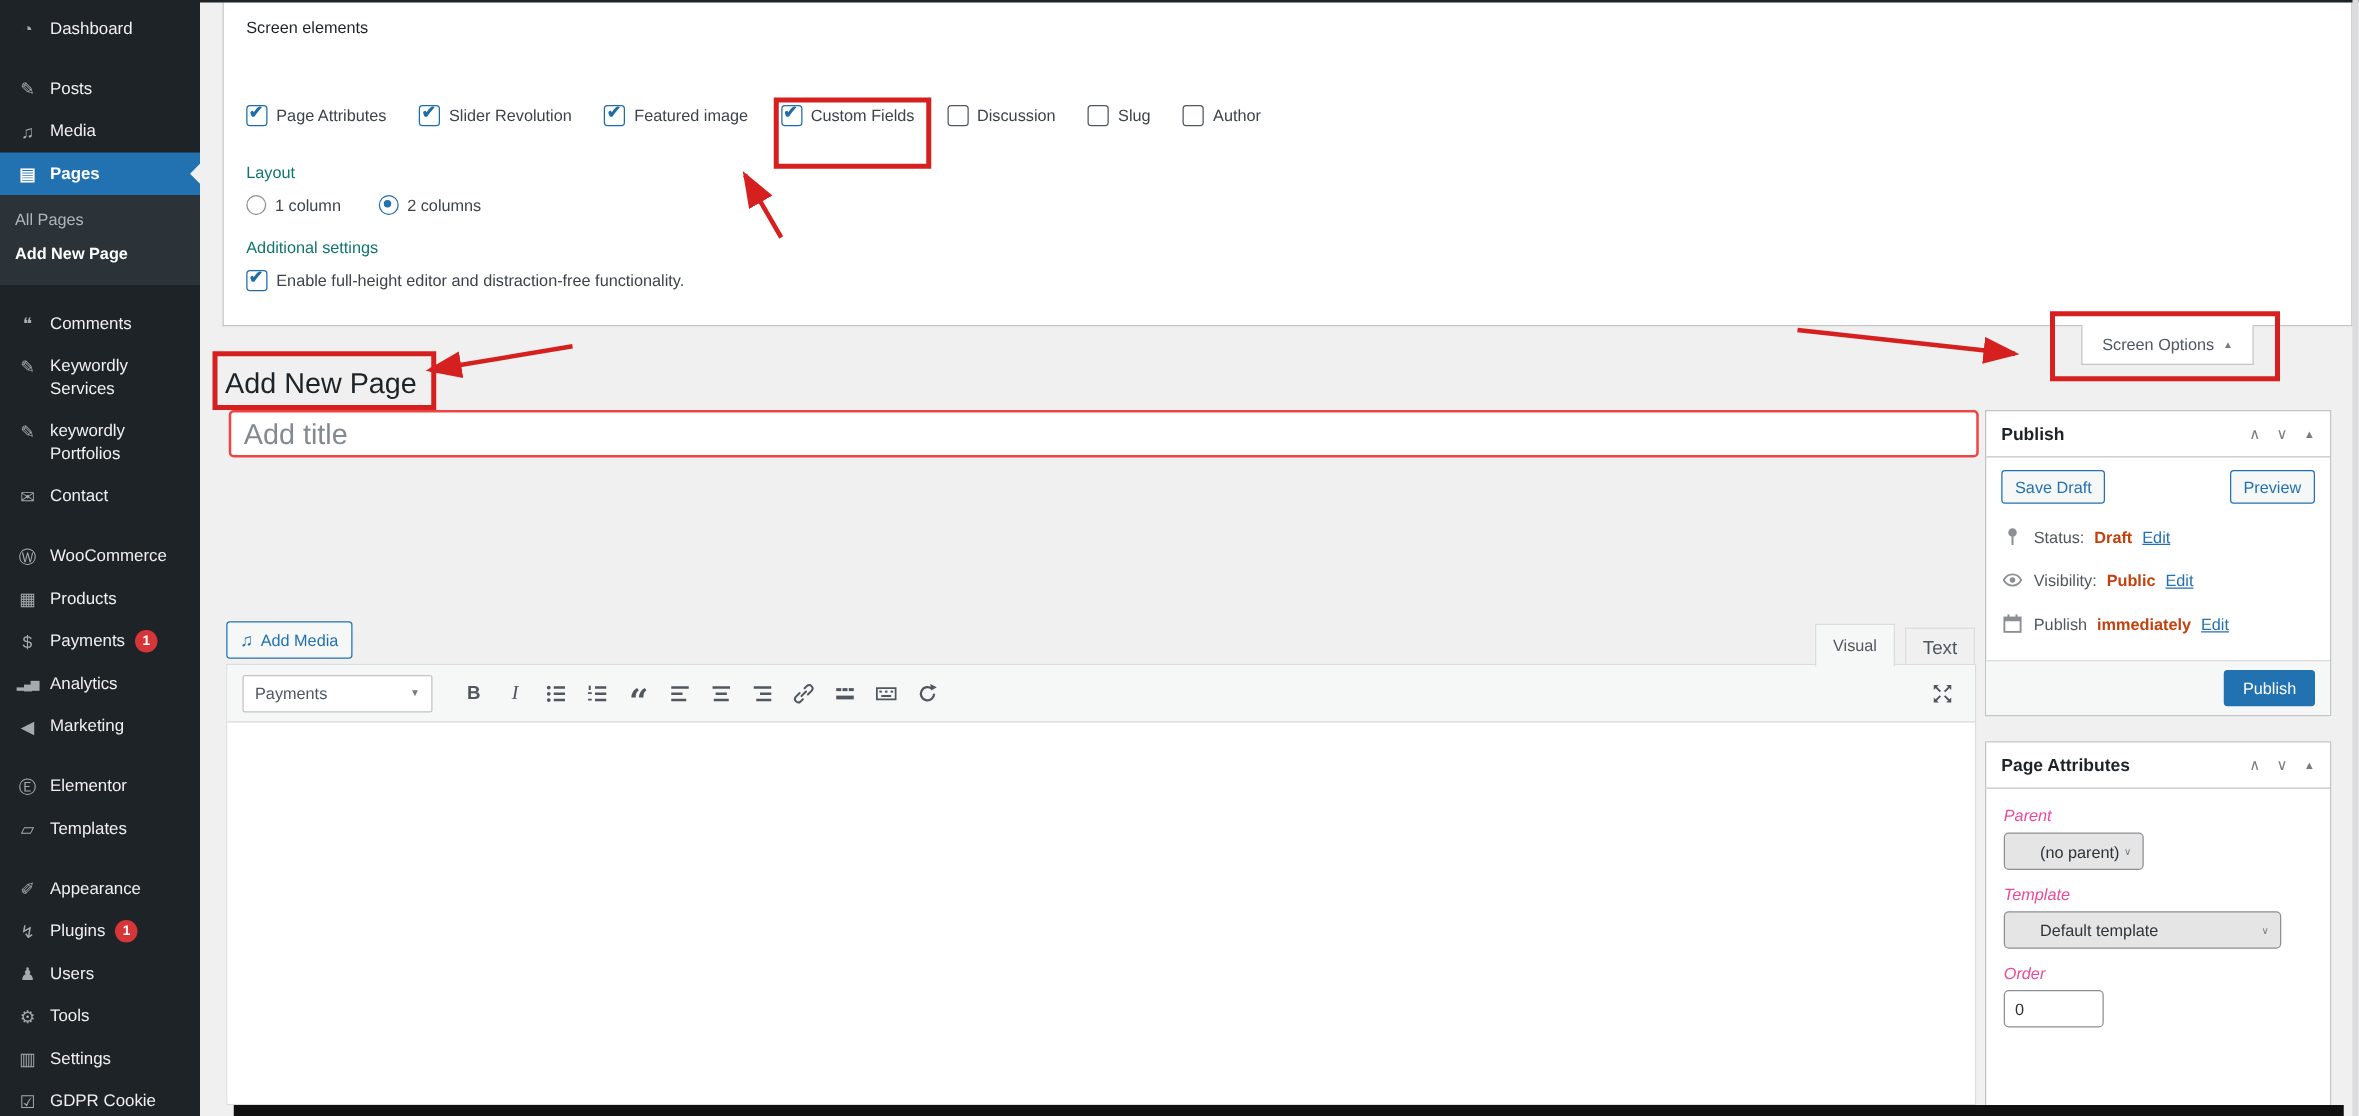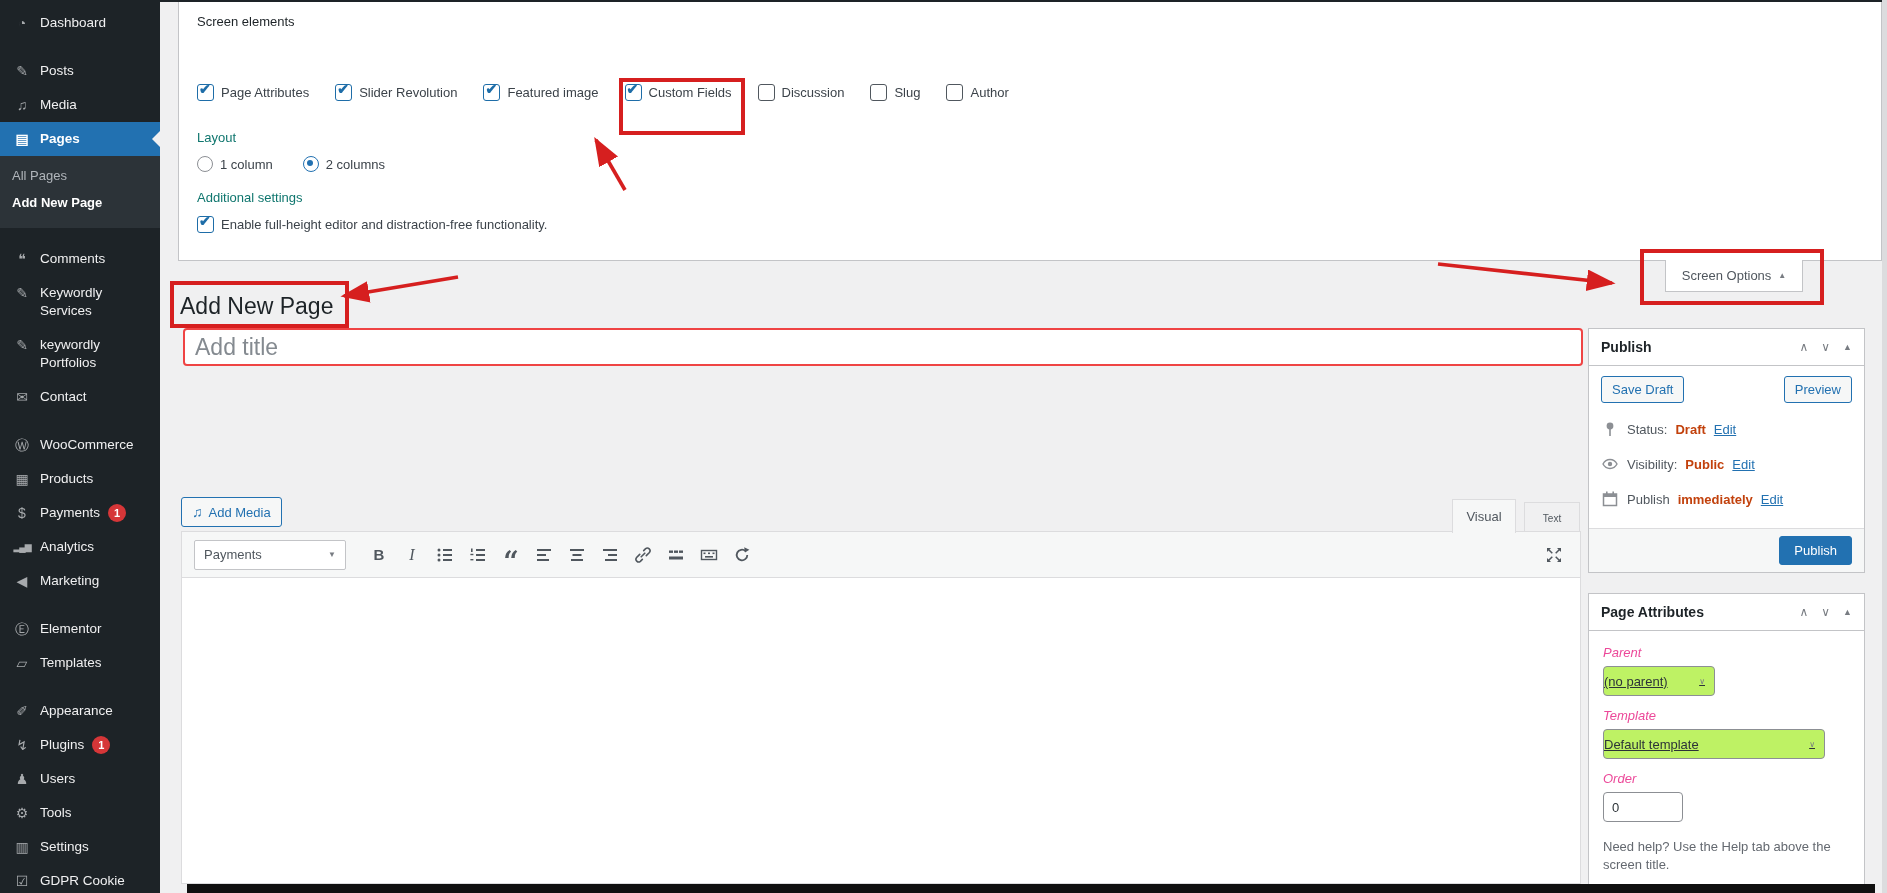--- a/index.html
+++ b/index.html
@@ -75,21 +75,21 @@
       border:none;border-radius:3px;color:#fff;font-size:14px;display:flex;align-items:center;
       justify-content:center;gap:9px;cursor:pointer;font-family:"Liberation Sans",sans-serif;}
   #add-media-btn{position:absolute;left:181px;top:497px;height:30px;padding:0 10px;display:flex;
       align-items:center;gap:6px;background:#f6f7f7;border:1px solid #2271b1;border-radius:3px;
       font-size:13px;color:#2271b1;cursor:pointer;z-index:2;font-family:"Liberation Sans",sans-serif;}
   .media-glyph{font-size:14px;}
   #tab-visual{position:absolute;left:1452px;top:499px;width:62px;height:33px;background:#f6f7f7;
       border:1px solid #dcdcde;border-bottom:none;z-index:3;display:flex;align-items:center;
       justify-content:center;font-size:13px;color:#50575e;cursor:pointer;}
   #tab-text{position:absolute;left:1524px;top:502px;width:54px;height:30px;background:#f0f0f1;
-      border:1px solid #dcdcde;display:flex;align-items:center;justify-content:center;font-size:10px;
+      border:1px solid #dcdcde;display:flex;align-items:center;justify-content:center;font-size:15px;
       color:#50575e;cursor:pointer;}
   #editor{position:absolute;left:181px;top:531px;width:1398px;height:351px;background:#fff;
       border:1px solid #dcdcde;z-index:1;}
   #mce-toolbar{height:45px;background:#f6f7f7;border-bottom:1px solid #dcdcde;display:flex;
       align-items:center;padding:0 12px;gap:5px;position:relative;}
   #paragraph-select{width:132px;height:28px;background:#fff;border:1px solid #c3c4c7;border-radius:2px;
       display:flex;align-items:center;justify-content:space-between;padding:0 9px;font-size:13px;
       color:#50575e;margin-right:14px;cursor:pointer;}
   .sel-caret{font-size:8px;color:#787c82;}
   .mce-btn{width:28px;height:26px;display:flex;align-items:center;justify-content:center;color:#50575e;
@@ -117,23 +117,23 @@
   .pub-row b{color:#c2410c;}
   .row-icon{width:18px;height:18px;flex:none;}
   .edit-link{color:#2271b1;text-decoration:underline;cursor:pointer;}
   .pub-footer{position:absolute;left:0;right:0;bottom:0;height:43px;background:#f6f7f7;
       border-top:1px solid #dcdcde;}
   #publish-btn{position:absolute;right:12px;top:7px;background:#2271b1;border:1px solid #2271b1;
       color:#fff;border-radius:3px;padding:6px 14px;font-size:13px;cursor:pointer;
       font-family:"Liberation Sans",sans-serif;}
   .pa-body{padding:2px 14px 12px;}
   .pa-label{margin:12px 0 6px;font-size:13px;color:#ec4899;font-style:italic;}
-  .pa-select{height:30px;background:#bef264;border:1px solid #8c8f94;border-radius:4px;
+  .pa-select{height:30px;background:#e5e5e5;border:1px solid #8c8f94;border-radius:4px;
       display:inline-flex;align-items:center;justify-content:space-between;box-sizing:border-box;
-      padding:0 9px 0 0;font-size:13px;color:#2c3338;cursor:pointer;text-decoration:underline;}
+      padding:0 9px 0 28px;font-size:13px;color:#2c3338;cursor:pointer;}
   #parent-select{width:112px;}
   #template-select{width:222px;}
   #order-input{width:62px;height:28px;border:1px solid #8c8f94;border-radius:4px;padding:0 8px;
       font-size:13px;color:#2c3338;font-family:"Liberation Sans",sans-serif;}
   .pa-help{margin-top:16px;font-size:13px;color:#646970;line-height:18px;width:245px;}
 </style>
 </head>
 <body>
 
 <div id="app">
@@ -469,21 +469,20 @@
         <span>(no parent)</span>
         <span class="sel-caret">∨</span>
       </div>
       <div class="pa-label">Template</div>
       <div class="pa-select" id="template-select">
         <span>Default template</span>
         <span class="sel-caret">∨</span>
       </div>
       <div class="pa-label">Order</div>
       <input id="order-input" type="text" value="0" style="">
-      <div class="pa-help">Need help? Use the Help tab above the screen title.</div>
     </div>
   </div>
 
   <svg id="anno-arrows">
     <defs>
       <marker id="ah" markerWidth="9" markerHeight="8" refX="7" refY="3" orient="auto" markerUnits="strokeWidth">
         <path d="M0,0 L8,3 L0,6 z" fill="#d61f1f"></path>
       </marker>
     </defs>
     <line x1="625" y1="190" x2="596" y2="140" stroke="#d61f1f" stroke-width="3.6" marker-end="url(#ah)"></line>

